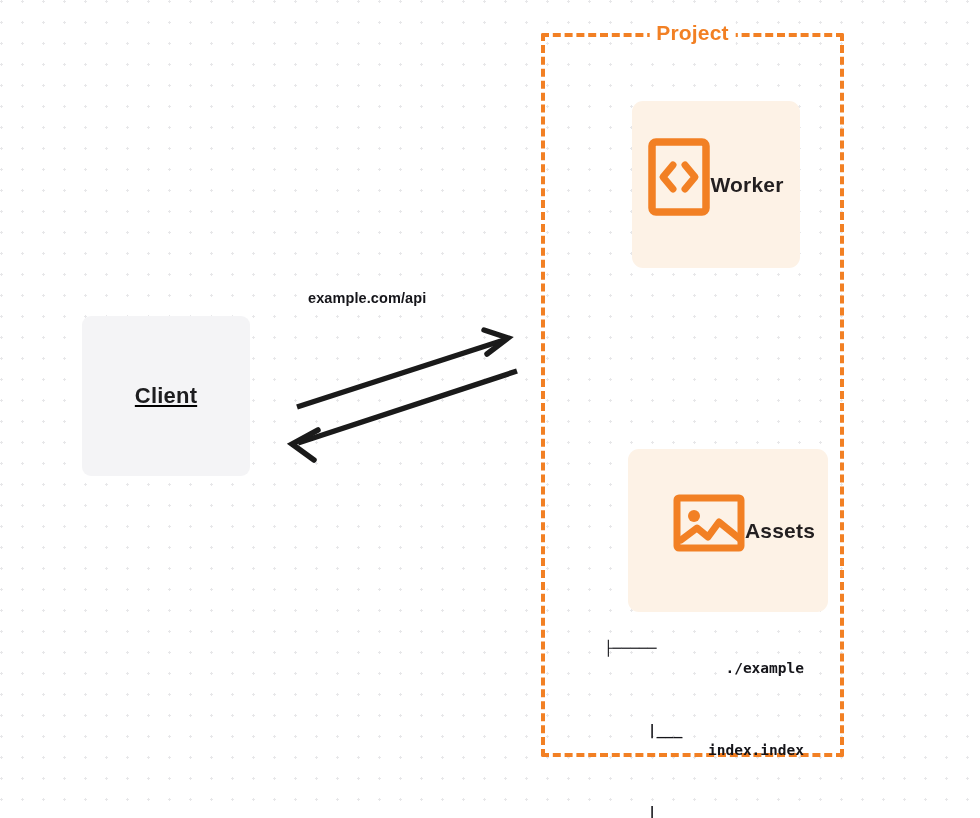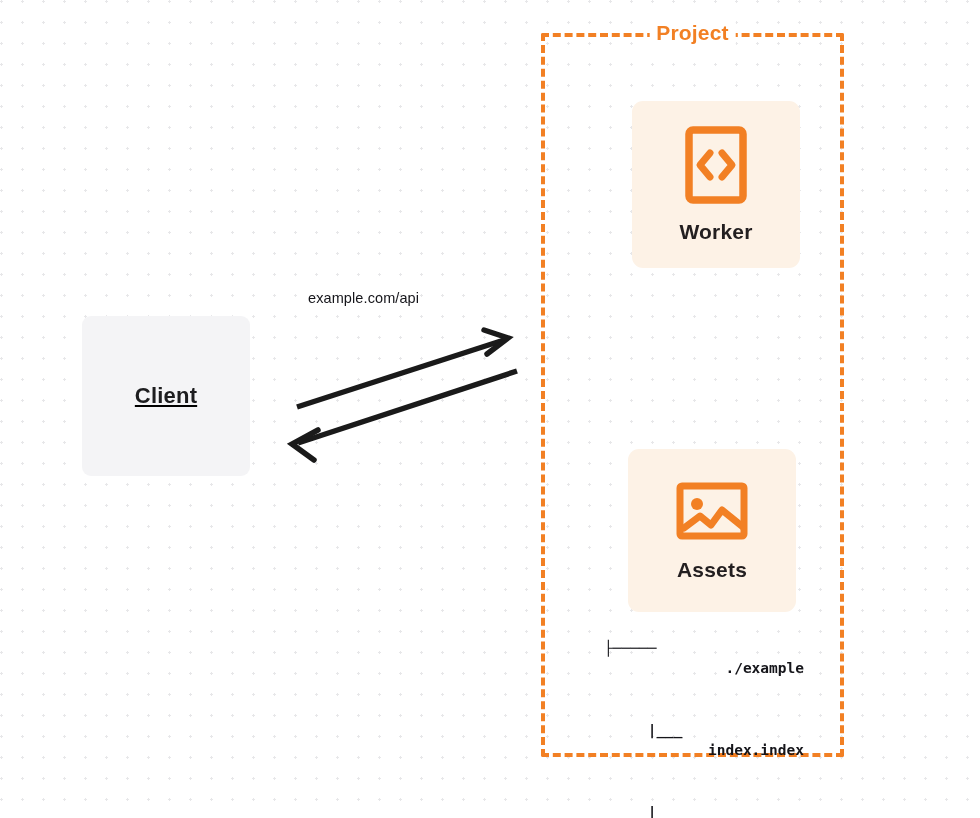--- a/index.html
+++ b/index.html
@@ -51,21 +51,21 @@
     height: 818px;
     pointer-events: none;
   }
 
   
   #request-label {
     position: absolute;
     left: 308px;
     top: 290px;
     font-size: 14.5px;
-    font-weight: normal;
+    font-weight: bold;
     color: #15151a;
     letter-spacing: 0.1px;
     white-space: nowrap;
   }
 
   
   #project-container {
     position: absolute;
     left: 541px;
     top: 33px;
@@ -88,35 +88,36 @@
     letter-spacing: 0.2px;
     white-space: nowrap;
   }
 
   
   .service-card {
     position: absolute;
     background: #fdf2e6;
     border-radius: 11px;
     display: flex;
-    flex-direction: column;
+    flex-direction: row;
     align-items: center;
     justify-content: center;
   }
   #worker-card {
     left: 632px;
     top: 101px;
     width: 168px;
     height: 167px;
   }
   #assets-card {
     left: 628px;
     top: 449px;
     width: 168px;
     height: 163px;
+    padding-left: 32px;
   }
   .service-icon {
     display: block;
     margin-bottom: 12px;
   }
   .service-label {
     font-size: 21px;
     font-weight: bold;
     color: #231f20;
     letter-spacing: 0.2px;

